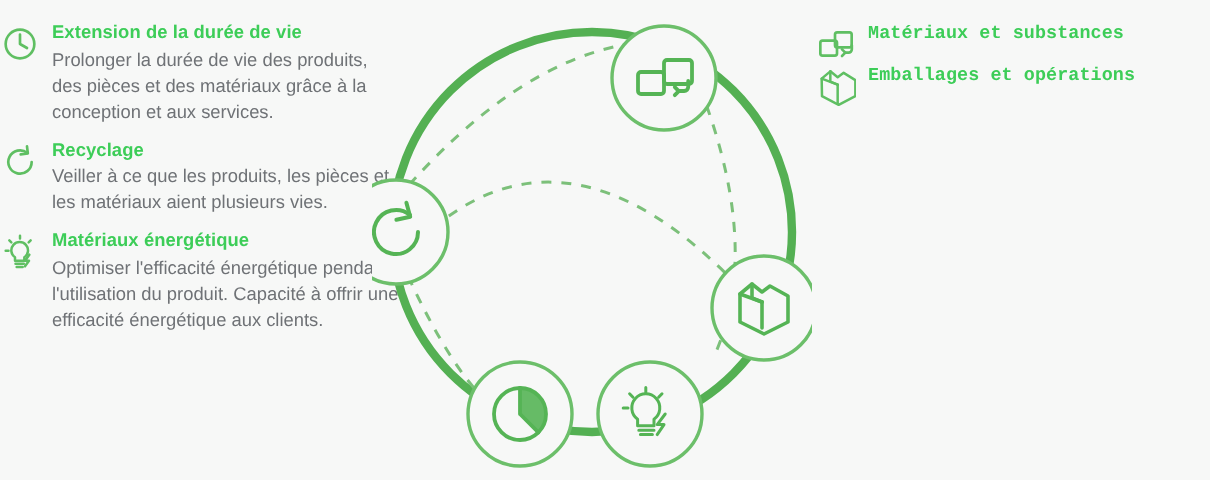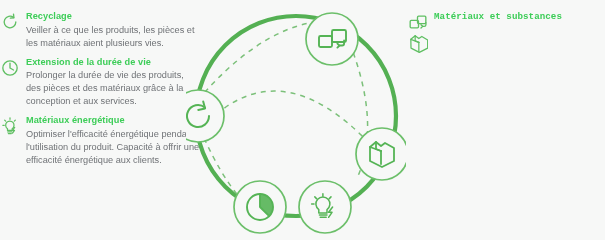--- a/index.html
+++ b/index.html
@@ -47,37 +47,37 @@
 </head>
 <body>
 
 <div class="stage">
 
   <div class="col col-left" style="padding-top:10px;">
 
     <div class="block">
       <span class="blk-icon">
         <svg viewBox="0 0 24 24" fill="none" stroke="currentColor" stroke-width="1.6" stroke-linecap="round">
+          <circle cx="12" cy="12" r="8.6"></circle>
+          <path d="M12 12 L12 6.3 M12 12 L16.2 14.4"></path>
+        </svg>
+      </span>
+      <p class="blk-title">Extension de la durée de vie</p>
+      <p class="blk-body">Prolonger la durée de vie des produits, des pièces et des matériaux grâce à la conception et aux services.</p>
+    </div>
+
+    <div class="block">
+      <span class="blk-icon">
+        <svg viewBox="0 0 24 24" fill="none" stroke="currentColor" stroke-width="1.6" stroke-linecap="round">
           <path d="M19 12a7 7 0 1 1-2.6-5.45"></path>
           <polyline points="16.2,2.6 16.7,6.9 12.4,7.4" stroke-linejoin="round"></polyline>
         </svg>
       </span>
       <p class="blk-title">Recyclage</p>
       <p class="blk-body">Veiller à ce que les produits, les pièces et les matériaux aient plusieurs vies.</p>
-    </div>
-
-    <div class="block">
-      <span class="blk-icon">
-        <svg viewBox="0 0 24 24" fill="none" stroke="currentColor" stroke-width="1.6" stroke-linecap="round">
-          <circle cx="12" cy="12" r="8.6"></circle>
-          <path d="M12 12 L12 6.3 M12 12 L16.2 14.4"></path>
-        </svg>
-      </span>
-      <p class="blk-title">Extension de la durée de vie</p>
-      <p class="blk-body">Prolonger la durée de vie des produits, des pièces et des matériaux grâce à la conception et aux services.</p>
     </div>
 
     <div class="block">
       <span class="blk-icon">
         <svg viewBox="0 0 24 24" fill="none" stroke="currentColor" stroke-width="1.5" stroke-linecap="round" stroke-linejoin="round">
           <path d="M9 15.2a5 5 0 1 1 5.6 0v2.1H9z"></path>
           <path d="M9.3 19.1h5 M10 21h3.6"></path>
           <path d="M12 2.2v1.7 M5.6 5l1.2 1.2 M18.4 5l-1.2 1.2 M3.4 11.2h1.7"></path>
           <path d="M17.6 13.6 l-2.6 3.6 h2.4 l-2.4 3.4" stroke-width="1.5"></path>
         </svg>
@@ -165,17 +165,18 @@
 
     <div class="block" style="margin-top:8px;">
       <span class="blk-icon">
         <svg viewBox="0 0 24 24" fill="none" stroke="currentColor" stroke-width="1.5" stroke-linejoin="round" stroke-linecap="round">
           <path d="M3.4 7.6 l5.2 -4.4 l4.4 3.5 l3.6 -2.6 l7.0 4.4 v9.6 l-10 5.2 l-10 -5.2 z"></path>
           <path d="M8.6 3.2 v6.2 l4.4 1.8"></path>
           <path d="M13 11.2 v11.1"></path>
           <path d="M3.4 7.6 l9.6 3.6"></path>
         </svg>
       </span>
+      <p class="blk-title">Emballages et opérations</p>
     </div>
 
   </div>
 
 </div>
 
 </body></html>

